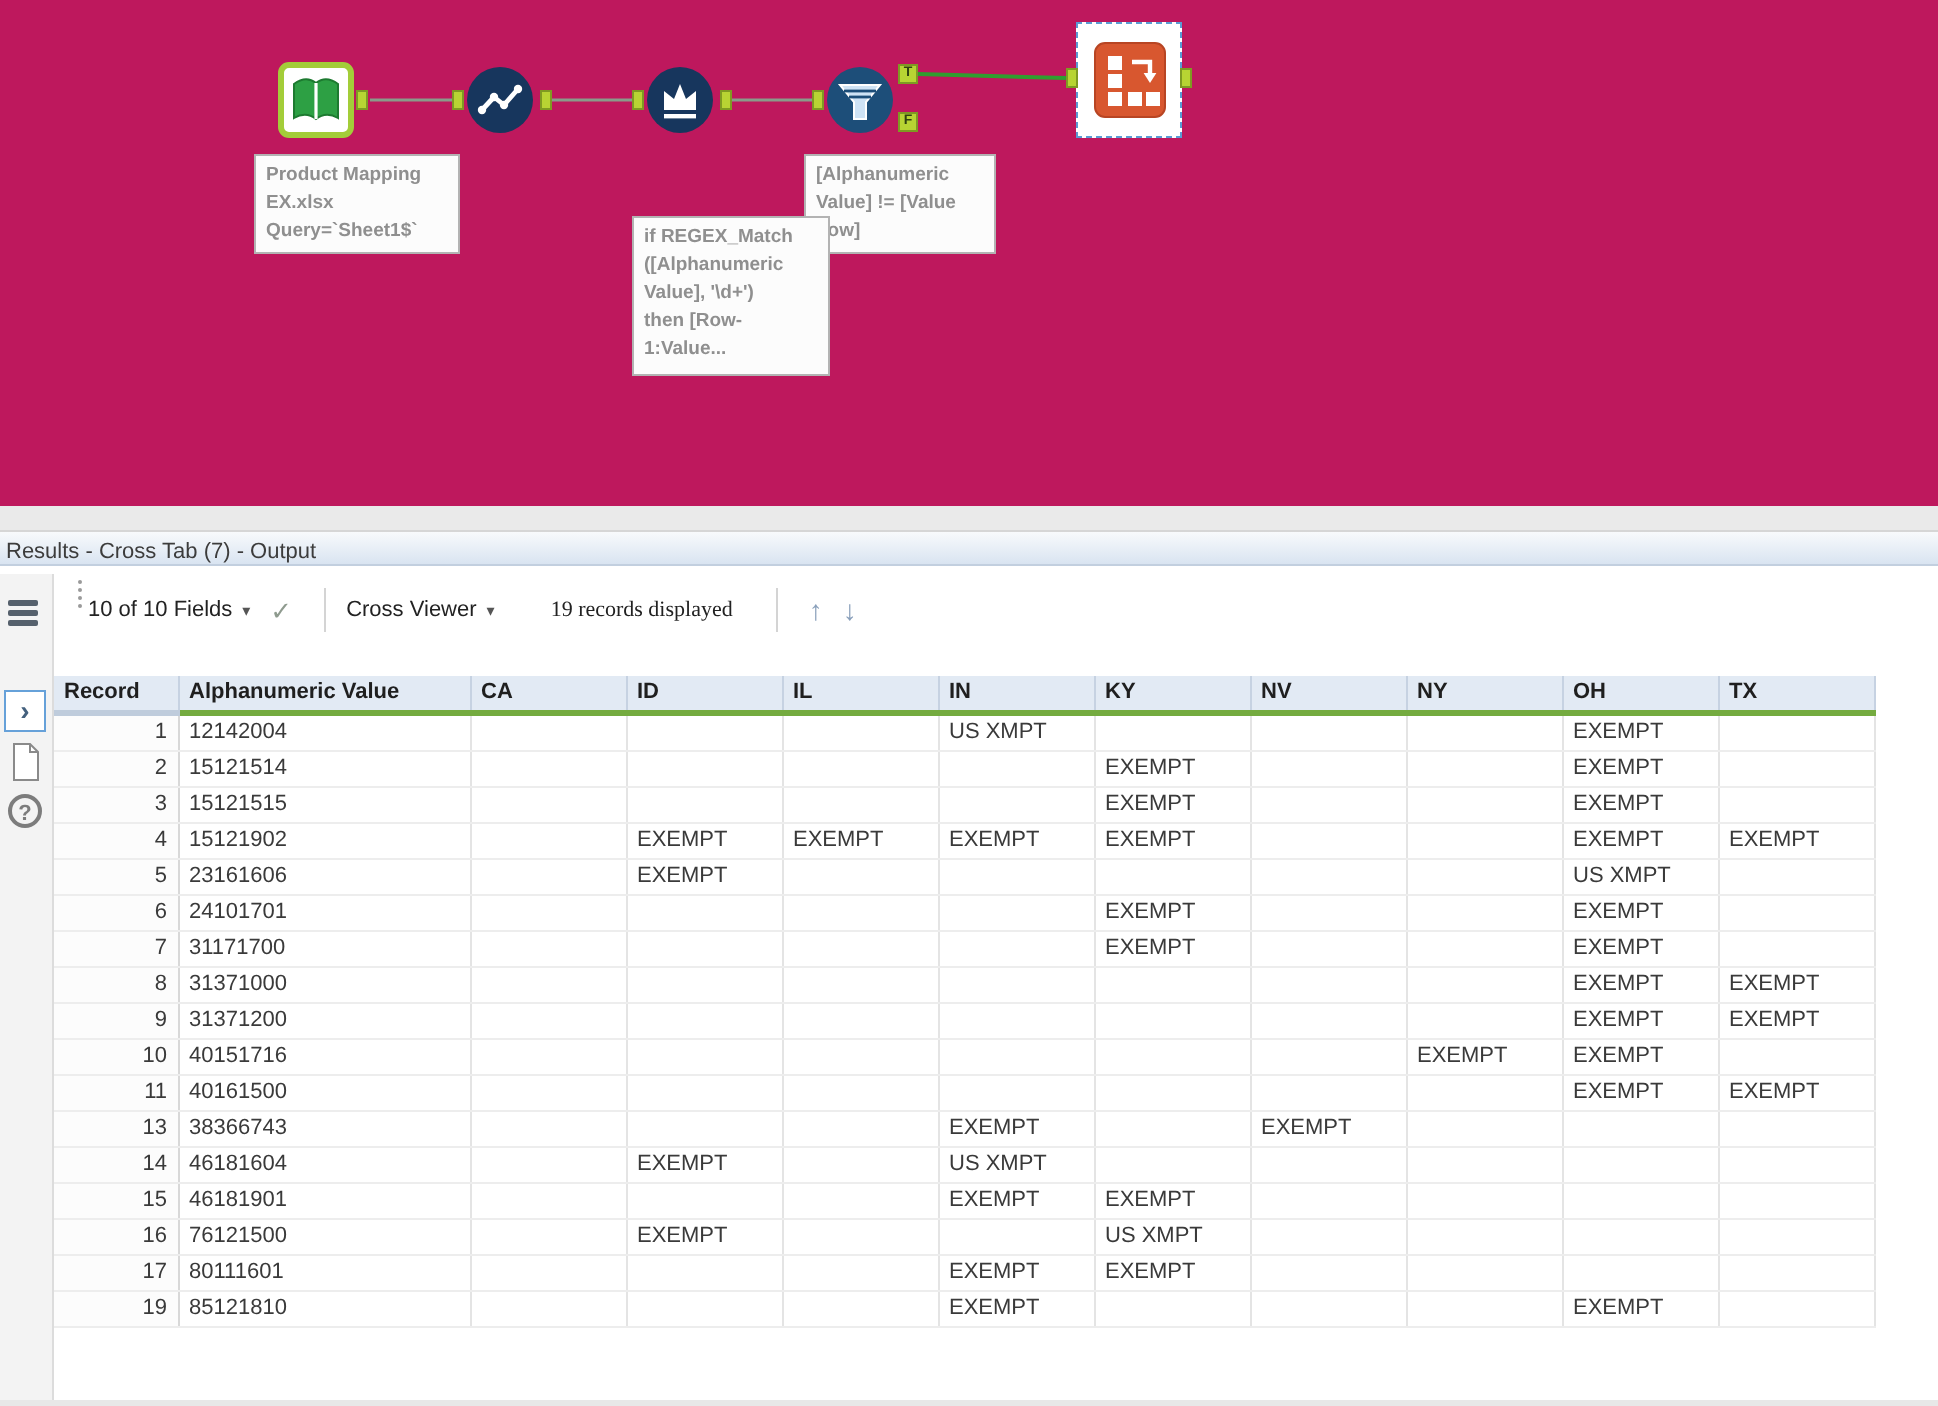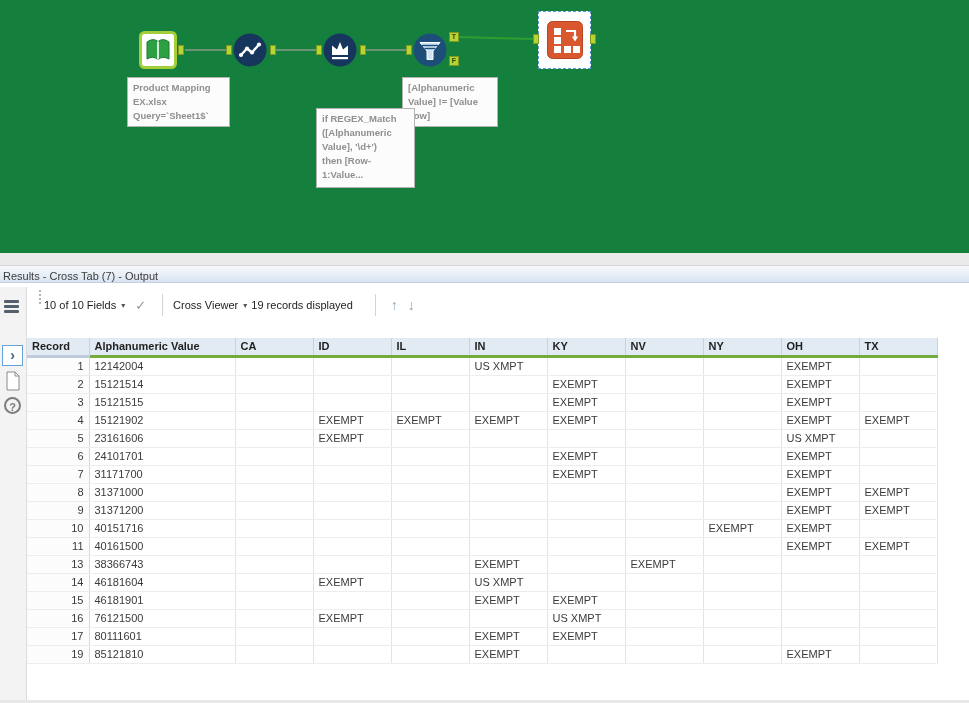--- a/index.html
+++ b/index.html
@@ -1,20 +1,20 @@
 <!DOCTYPE html>
 <html><head>
 <meta charset="utf-8">
 <style>
   html,body{margin:0;padding:0;background:#fff;}
   #app{position:relative;width:969px;height:703px;background:#ffffff;overflow:hidden;
        font-family:"Liberation Sans",sans-serif;-webkit-font-smoothing:antialiased;}
 
   
-  #canvas{position:absolute;left:0;top:0;width:969px;height:253px;background:#15803d;}
+  #canvas{position:absolute;left:0;top:0;width:969px;height:253px;background:#be185d;}
   #wires{position:absolute;left:0;top:0;}
   .wire{stroke:#8a9a8a;stroke-width:1.5;}
   .wire.active{stroke:#2f9e2f;stroke-width:2;}
   .tool{position:absolute;}
   .anchor{position:absolute;width:6px;height:10px;background:#b7d433;border:1px solid #7e9a22;
           box-sizing:border-box;}
   .anchor.tf{width:10px;height:10px;font-size:7px;line-height:8px;text-align:center;
              color:#2f4310;font-weight:700;}
   #tool5-box{position:absolute;left:538px;top:11px;width:53px;height:58px;
              border:1px dashed #5a9bd4;box-sizing:border-box;background:#fff;}
@@ -43,21 +43,21 @@
   #icon-help{left:4px;top:110px;width:17px;height:17px;border:2px solid #7c7c7c;border-radius:50%;
         text-align:center;font-size:11px;font-weight:700;line-height:16px;color:#7c7c7c;box-sizing:border-box;}
   #results-main{position:absolute;left:27px;top:0;width:942px;height:508px;}
   #results-toolbar{position:relative;display:flex;align-items:center;height:36px;
         padding-left:17px;font-size:11px;color:#222;}
   #toolbar-grip{position:absolute;left:3px;top:1px;}
   .tb-btn{display:flex;align-items:center;gap:5px;cursor:default;}
   .caret{font-size:8px;color:#555;}
   .tb-check{color:#8f9b8f;font-size:13px;margin:0 6px 0 10px;}
   .tb-sep{width:1px;height:22px;background:#d4d4d4;margin:0 10px;}
-  .tb-text{margin-left:4px;color:#222;}
+  .tb-text{margin-left:28px;color:#222;font-family:Liberation Serif, serif;}
   .tb-arrow{font-size:14px;color:#8aa0bb;margin:0 5px;}
 
   
   #grid{position:absolute;left:0;top:51px;width:910px;border-collapse:collapse;
         table-layout:fixed;font-size:11px;}
   #grid th{background:#e2eaf4;font-weight:700;text-align:left;padding:0 5px;height:18px;
         border-bottom:3px solid #74ab3f;border-right:1px solid #c6d2e2;color:#1f1f1f;
         box-sizing:border-box;line-height:15px;white-space:nowrap;overflow:hidden;}
   #grid th.col-record{border-bottom-color:#bfccdc;}
   #grid td{height:18px;box-sizing:border-box;border-bottom:1px solid #ededed;

